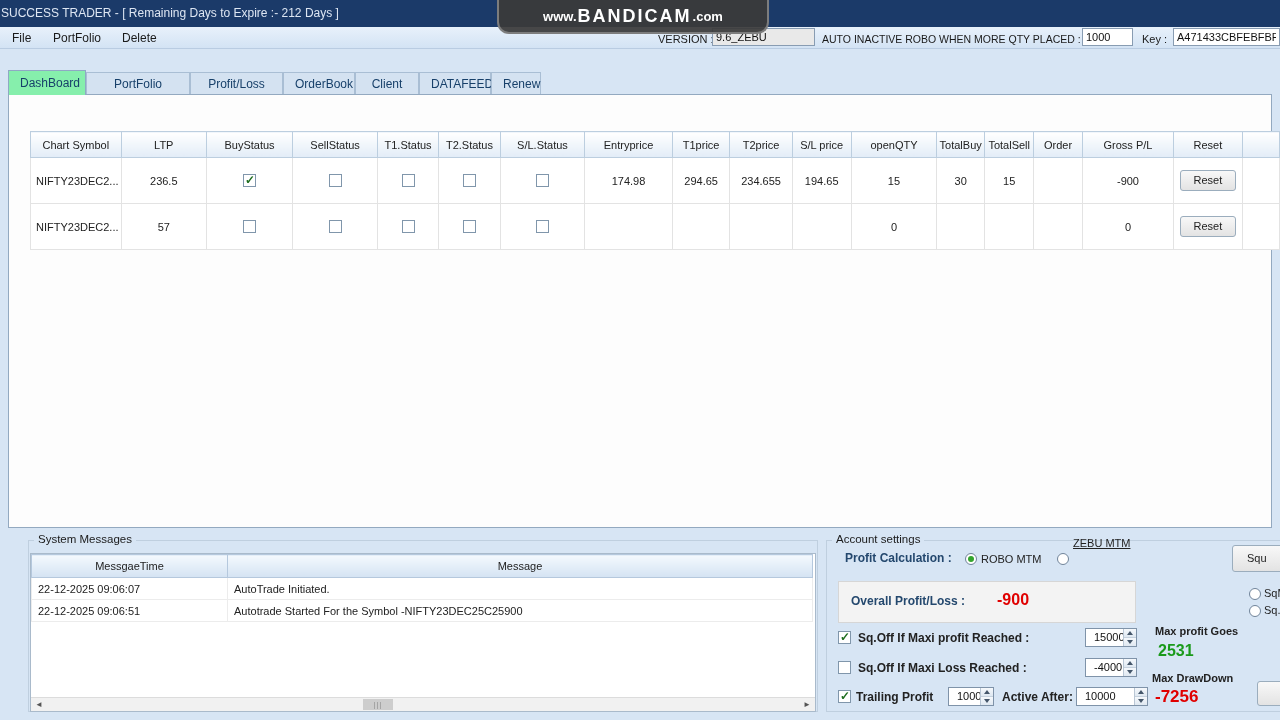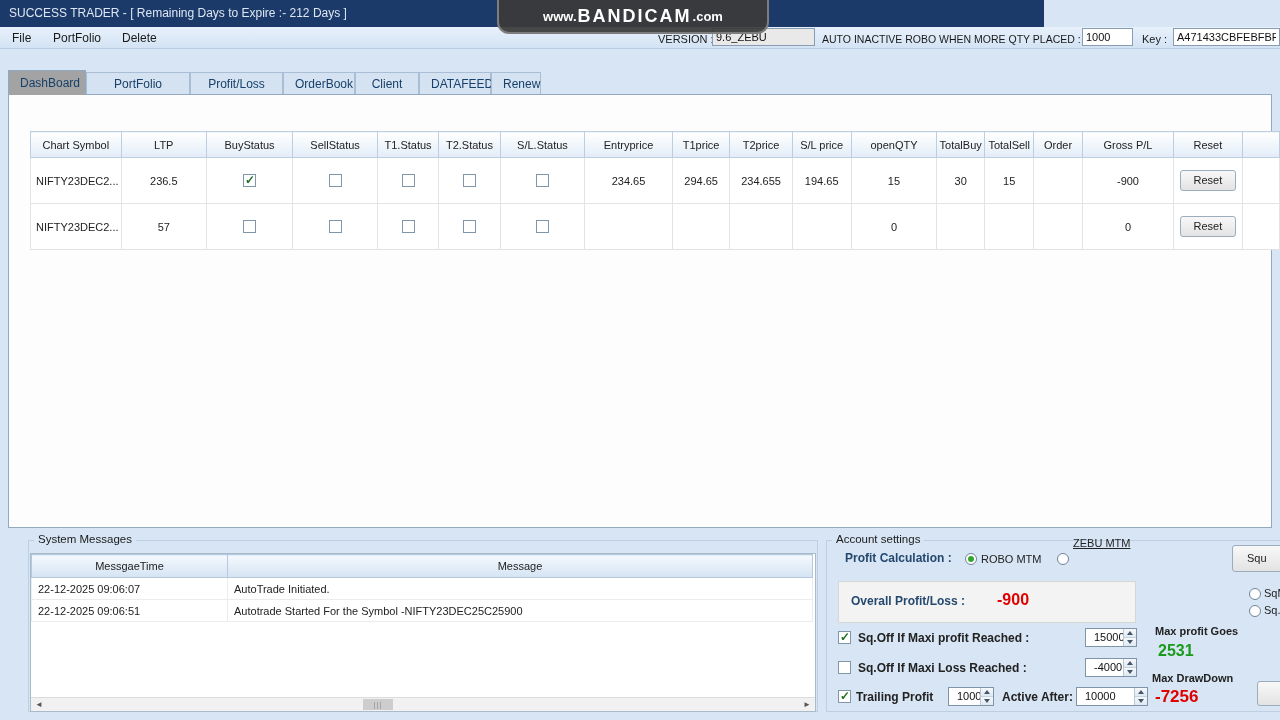--- a/index.html
+++ b/index.html
@@ -1,37 +1,37 @@
 <!DOCTYPE html>
 <html><head>
 <meta charset="utf-8">
 <style>
   * { margin:0; padding:0; box-sizing:border-box; }
   html,body { width:1280px; height:720px; }
   body { font-family:"Liberation Sans", sans-serif; }
   #window { position:relative; width:1280px; height:720px; background:#d7e5f4; overflow:hidden; }
 
   
-  .titlebar { position:absolute; left:0; top:0; width:1044px; height:27px; background:#1b3a69; color:#dde6f3; font-size:12px; line-height:27px; padding-left:9px; }
+  .titlebar { position:absolute; left:0; top:0; width:1280px; height:27px; background:#1b3a69; color:#dde6f3; font-size:12px; line-height:27px; padding-left:1px; }
 
   
   .watermark { position:absolute; left:497px; top:0; width:272px; height:34px; background:rgba(58,58,58,.93); border:2px solid #7d7d7d; border-top:none; border-radius:0 0 12px 12px; display:flex; align-items:center; justify-content:center; z-index:50; color:#fff; }
   .watermark .w-small { font-size:13px; font-weight:bold; }
   .watermark .w-big { font-size:18px; font-weight:bold; letter-spacing:2px; margin:0 1px; }
 
   
   .menubar { position:absolute; left:0; top:27px; width:1280px; height:22px; background:linear-gradient(#e8f1fb,#d3e3f4); border-bottom:1px solid #b9cce2; }
   .menu-item { position:absolute; top:0; height:22px; line-height:22px; font-size:12px; color:#1a1a1a; padding:0 8px; }
   .mb-label { position:absolute; font-size:11px; color:#1a1a1a; line-height:20px; white-space:nowrap; }
   .tb { position:absolute; height:18px; border:1px solid #889cb2; background:#fff; font-size:11px; font-family:"Liberation Sans",sans-serif; padding:0 3px; color:#111; }
   .tb.gray { background:#e9e9e9; }
 
   
   .tab { position:absolute; font-size:12px; color:#17406a; text-align:center; line-height:23px; background:#d4e2f1; border:1px solid #a9bed4; border-bottom:none; top:72px; height:22px; padding:0 11px; }
-  .tab.selected { top:70px; height:25px; line-height:25px; background:#a3a3a3; border:1px solid #8fa9c4; border-bottom:none; z-index:5; }
+  .tab.selected { top:70px; height:25px; line-height:25px; background:#86efac; border:1px solid #8fa9c4; border-bottom:none; z-index:5; }
   .tabpage { position:absolute; left:8px; top:94px; width:1264px; height:434px; background:#fdfdfd; border:1px solid #93a9c0; }
 
   
   table.grid { position:absolute; left:30px; top:131px; border-collapse:collapse; table-layout:fixed; }
   table.grid th { background:linear-gradient(#ffffff,#e2ecf7); border:1px solid #bccedf; height:26px; font-size:11px; font-weight:normal; color:#222; overflow:hidden; white-space:nowrap; }
   table.grid td { background:#fff; border:1px solid #e3e3e3; height:33px; font-size:11px; color:#222; text-align:center; overflow:hidden; white-space:nowrap; padding:12px 2px; }
   table.grid td.al { text-align:left; padding-left:5px; }
   td.cell-buy-on { background:#90ee90; }
   td.cell-profit-on { background:#00dd00; color:#2f6f2f; }
   td.extra-c { background:linear-gradient(#ffcc80,#f59b2e); border:1px solid #de8d25; }
@@ -158,21 +158,21 @@
     </thead>
     <tbody>
       <tr>
         <td class="al">NIFTY23DEC2...</td>
         <td>236.5</td>
         <td class="cell-buy-on"><span class="cb checked"></span></td>
         <td><span class="cb"></span></td>
         <td><span class="cb"></span></td>
         <td><span class="cb"></span></td>
         <td><span class="cb"></span></td>
-        <td>234.65</td>
+        <td>174.98</td>
         <td>294.65</td>
         <td>234.655</td>
         <td>194.65</td>
         <td>15</td>
         <td>30</td>
         <td>15</td>
         <td></td>
         <td>-900</td>
         <td><span class="btn reset-btn">Reset</span></td>
         <td class="extra-c"></td>

